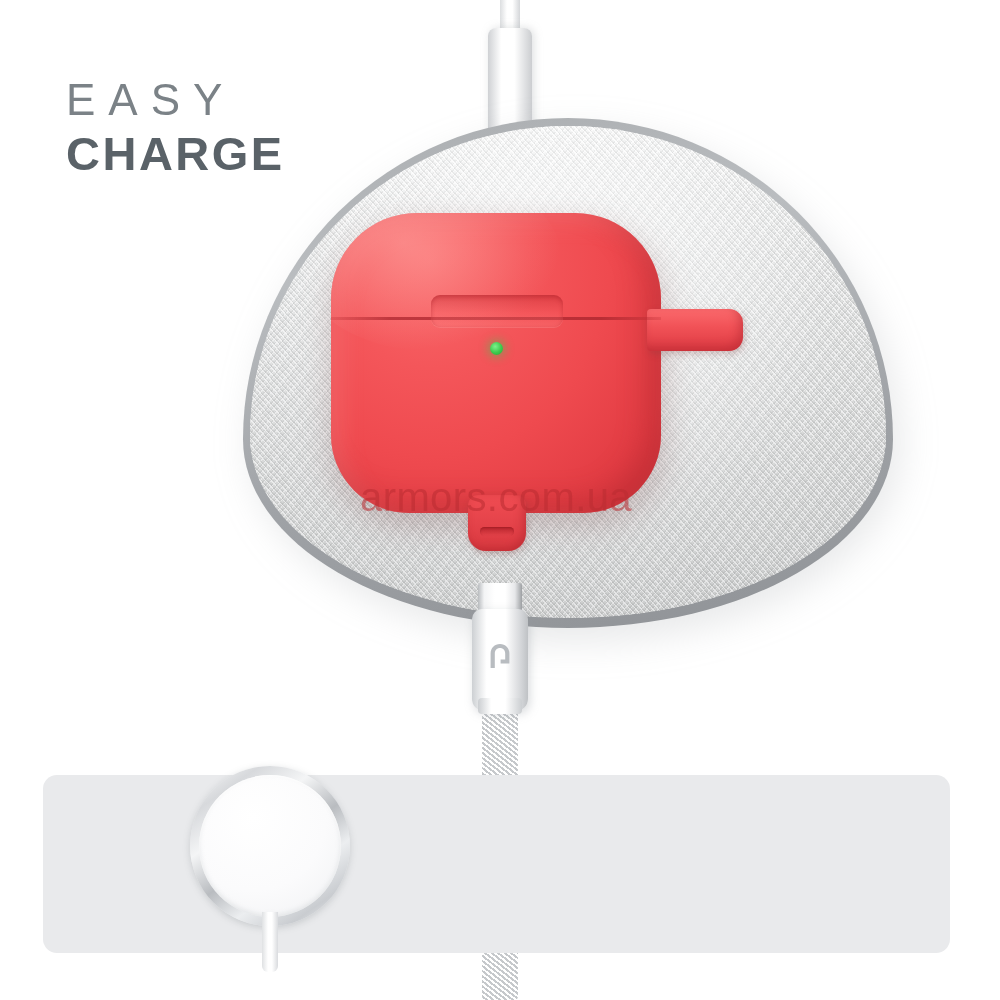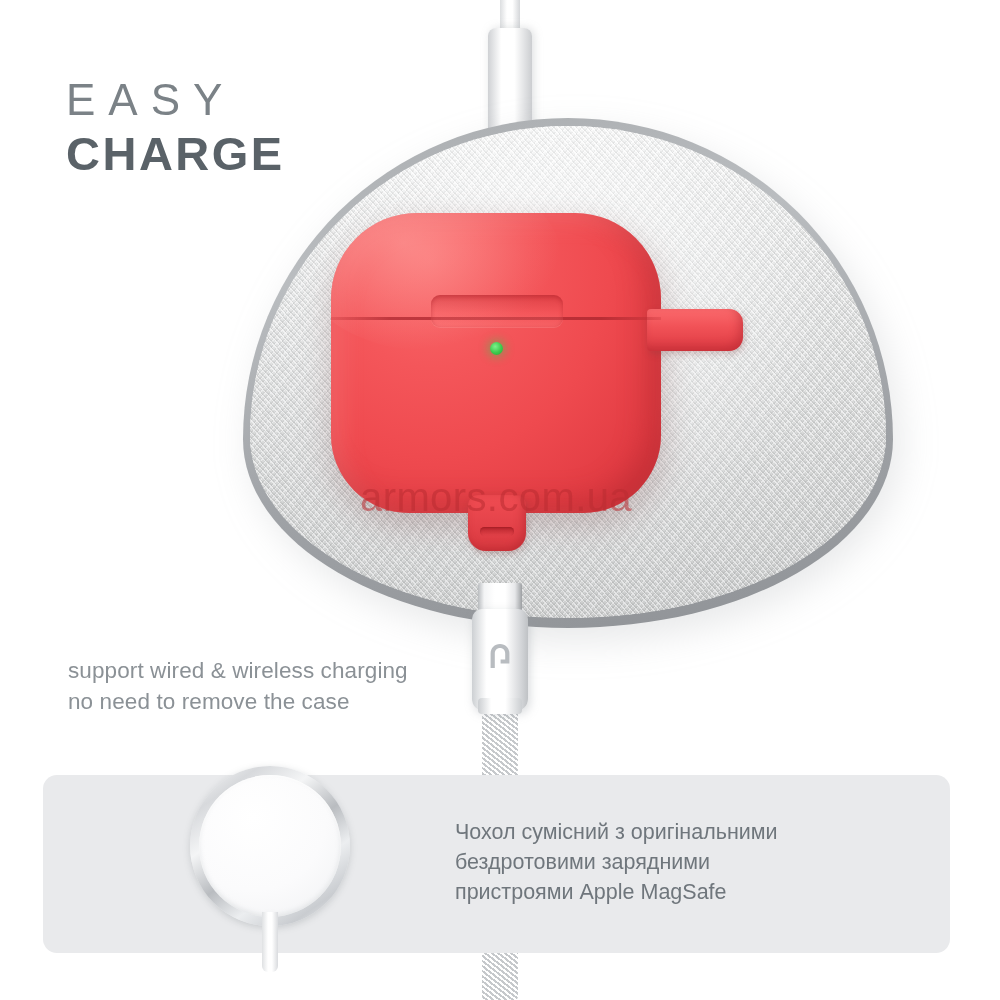--- a/index.html
+++ b/index.html
@@ -428,26 +428,21 @@
     <div class="plug-body"></div>
     <svg class="plug-logo" viewBox="0 0 22 26">
       <path d="M11 1 C5.6 1 1.6 5 1.6 10.4 L1.6 25 L5.8 25 L5.8 10.4 C5.8 7.3 8 5.1 11 5.1
                C14 5.1 16.2 7.3 16.2 10.4 L16.2 16.6 L11.6 16.6 L11.6 20.6 L20.4 20.6
                L20.4 10.4 C20.4 5 16.4 1 11 1 Z" fill="#b8bcc0"></path>
     </svg>
   </div>
   <div class="braid-collar"></div>
   <div class="braid"></div>
 
-  <div class="subcopy">support wired &amp; wireless charging
-no need to remove the case</div>
 
   <div class="panel"></div>
   <div class="magsafe">
     <div class="ring"></div>
     <div class="face"></div>
     <div class="cable"></div>
   </div>
-  <div class="panel-text">Чохол сумісний з оригінальними
-бездротовими зарядними
-пристроями Apple MagSafe</div>
 
 </div>
 
 </body></html>

